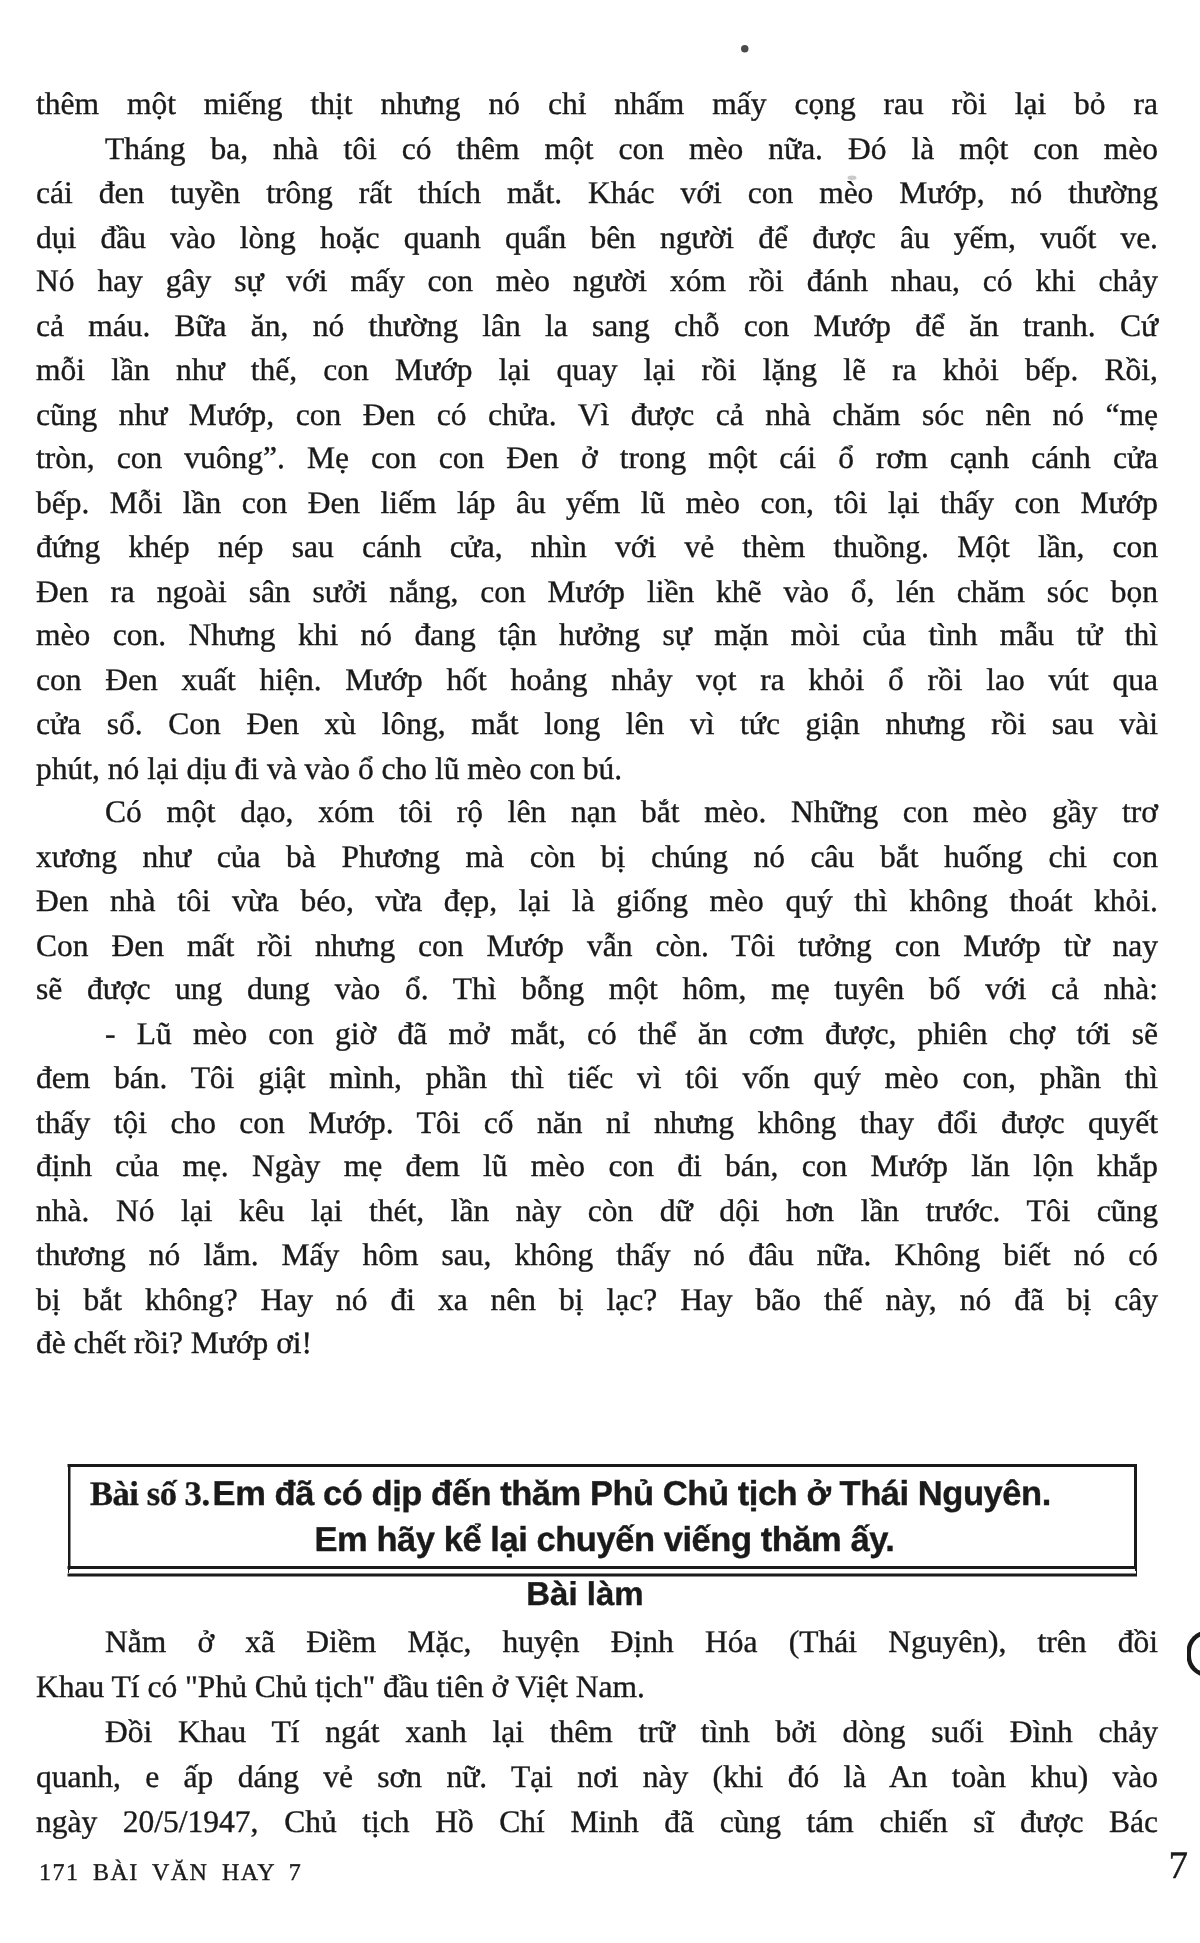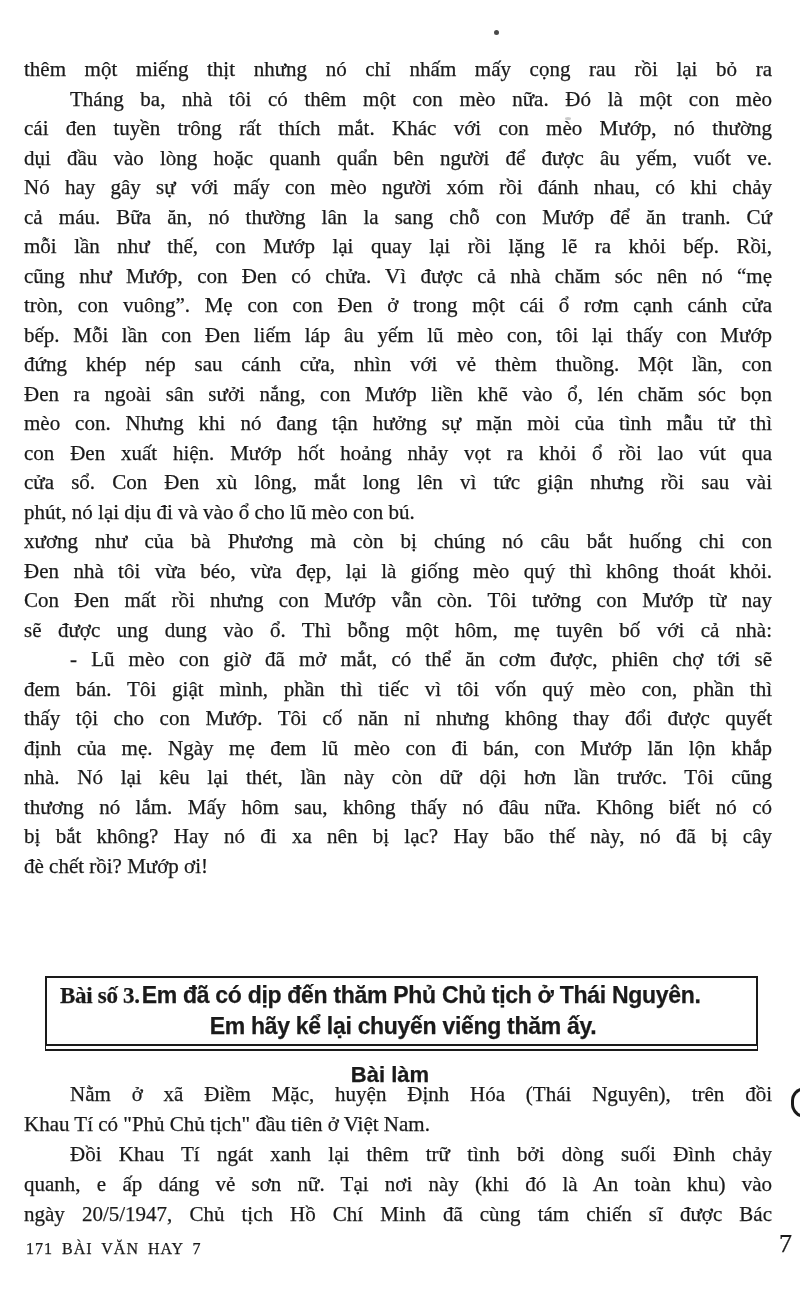--- a/index.html
+++ b/index.html
@@ -70,21 +70,20 @@
 
   
   .bai-lam{
     position:absolute;
     top:1051px;left:0;width:780px;
     text-align:center;
     font-family:"Liberation Sans", sans-serif;
     font-weight:bold;
     font-size:22px;
     line-height:24px;
-    margin-top:12px;
   }
 
   
   .footer-left{
     position:absolute;
     left:26px;top:1241px;
     font-size:16px;
     letter-spacing:1px;
     word-spacing:4px;
     line-height:16px;
@@ -131,20 +130,21 @@
       <div class="line">mỗi lần như thế, con Mướp lại quay lại rồi lặng lẽ ra khỏi bếp. Rồi,</div>
       <div class="line">cũng như Mướp, con Đen có chửa. Vì được cả nhà chăm sóc nên nó “mẹ</div>
       <div class="line">tròn, con vuông”. Mẹ con con Đen ở trong một cái ổ rơm cạnh cánh cửa</div>
       <div class="line">bếp. Mỗi lần con Đen liếm láp âu yếm lũ mèo con, tôi lại thấy con Mướp</div>
       <div class="line">đứng khép nép sau cánh cửa, nhìn với vẻ thèm thuồng. Một lần, con</div>
       <div class="line">Đen ra ngoài sân sưởi nắng, con Mướp liền khẽ vào ổ, lén chăm sóc bọn</div>
       <div class="line">mèo con. Nhưng khi nó đang tận hưởng sự mặn mòi của tình mẫu tử thì</div>
       <div class="line">con Đen xuất hiện. Mướp hốt hoảng nhảy vọt ra khỏi ổ rồi lao vút qua</div>
       <div class="line">cửa sổ. Con Đen xù lông, mắt long lên vì tức giận nhưng rồi sau vài</div>
       <div class="line short">phút, nó lại dịu đi và vào ổ cho lũ mèo con bú.</div>
+      <div class="line indent">Có một dạo, xóm tôi rộ lên nạn bắt mèo. Những con mèo gầy trơ</div>
       <div class="line">xương như của bà Phương mà còn bị chúng nó câu bắt huống chi con</div>
       <div class="line">Đen nhà tôi vừa béo, vừa đẹp, lại là giống mèo quý thì không thoát khỏi.</div>
       <div class="line">Con Đen mất rồi nhưng con Mướp vẫn còn. Tôi tưởng con Mướp từ nay</div>
       <div class="line">sẽ được ung dung vào ổ. Thì bỗng một hôm, mẹ tuyên bố với cả nhà:</div>
       <div class="line indent">- Lũ mèo con giờ đã mở mắt, có thể ăn cơm được, phiên chợ tới sẽ</div>
       <div class="line">đem bán. Tôi giật mình, phần thì tiếc vì tôi vốn quý mèo con, phần thì</div>
       <div class="line">thấy tội cho con Mướp. Tôi cố năn nỉ nhưng không thay đổi được quyết</div>
       <div class="line">định của mẹ. Ngày mẹ đem lũ mèo con đi bán, con Mướp lăn lộn khắp</div>
       <div class="line">nhà. Nó lại kêu lại thét, lần này còn dữ dội hơn lần trước. Tôi cũng</div>
       <div class="line">thương nó lắm. Mấy hôm sau, không thấy nó đâu nữa. Không biết nó có</div>

